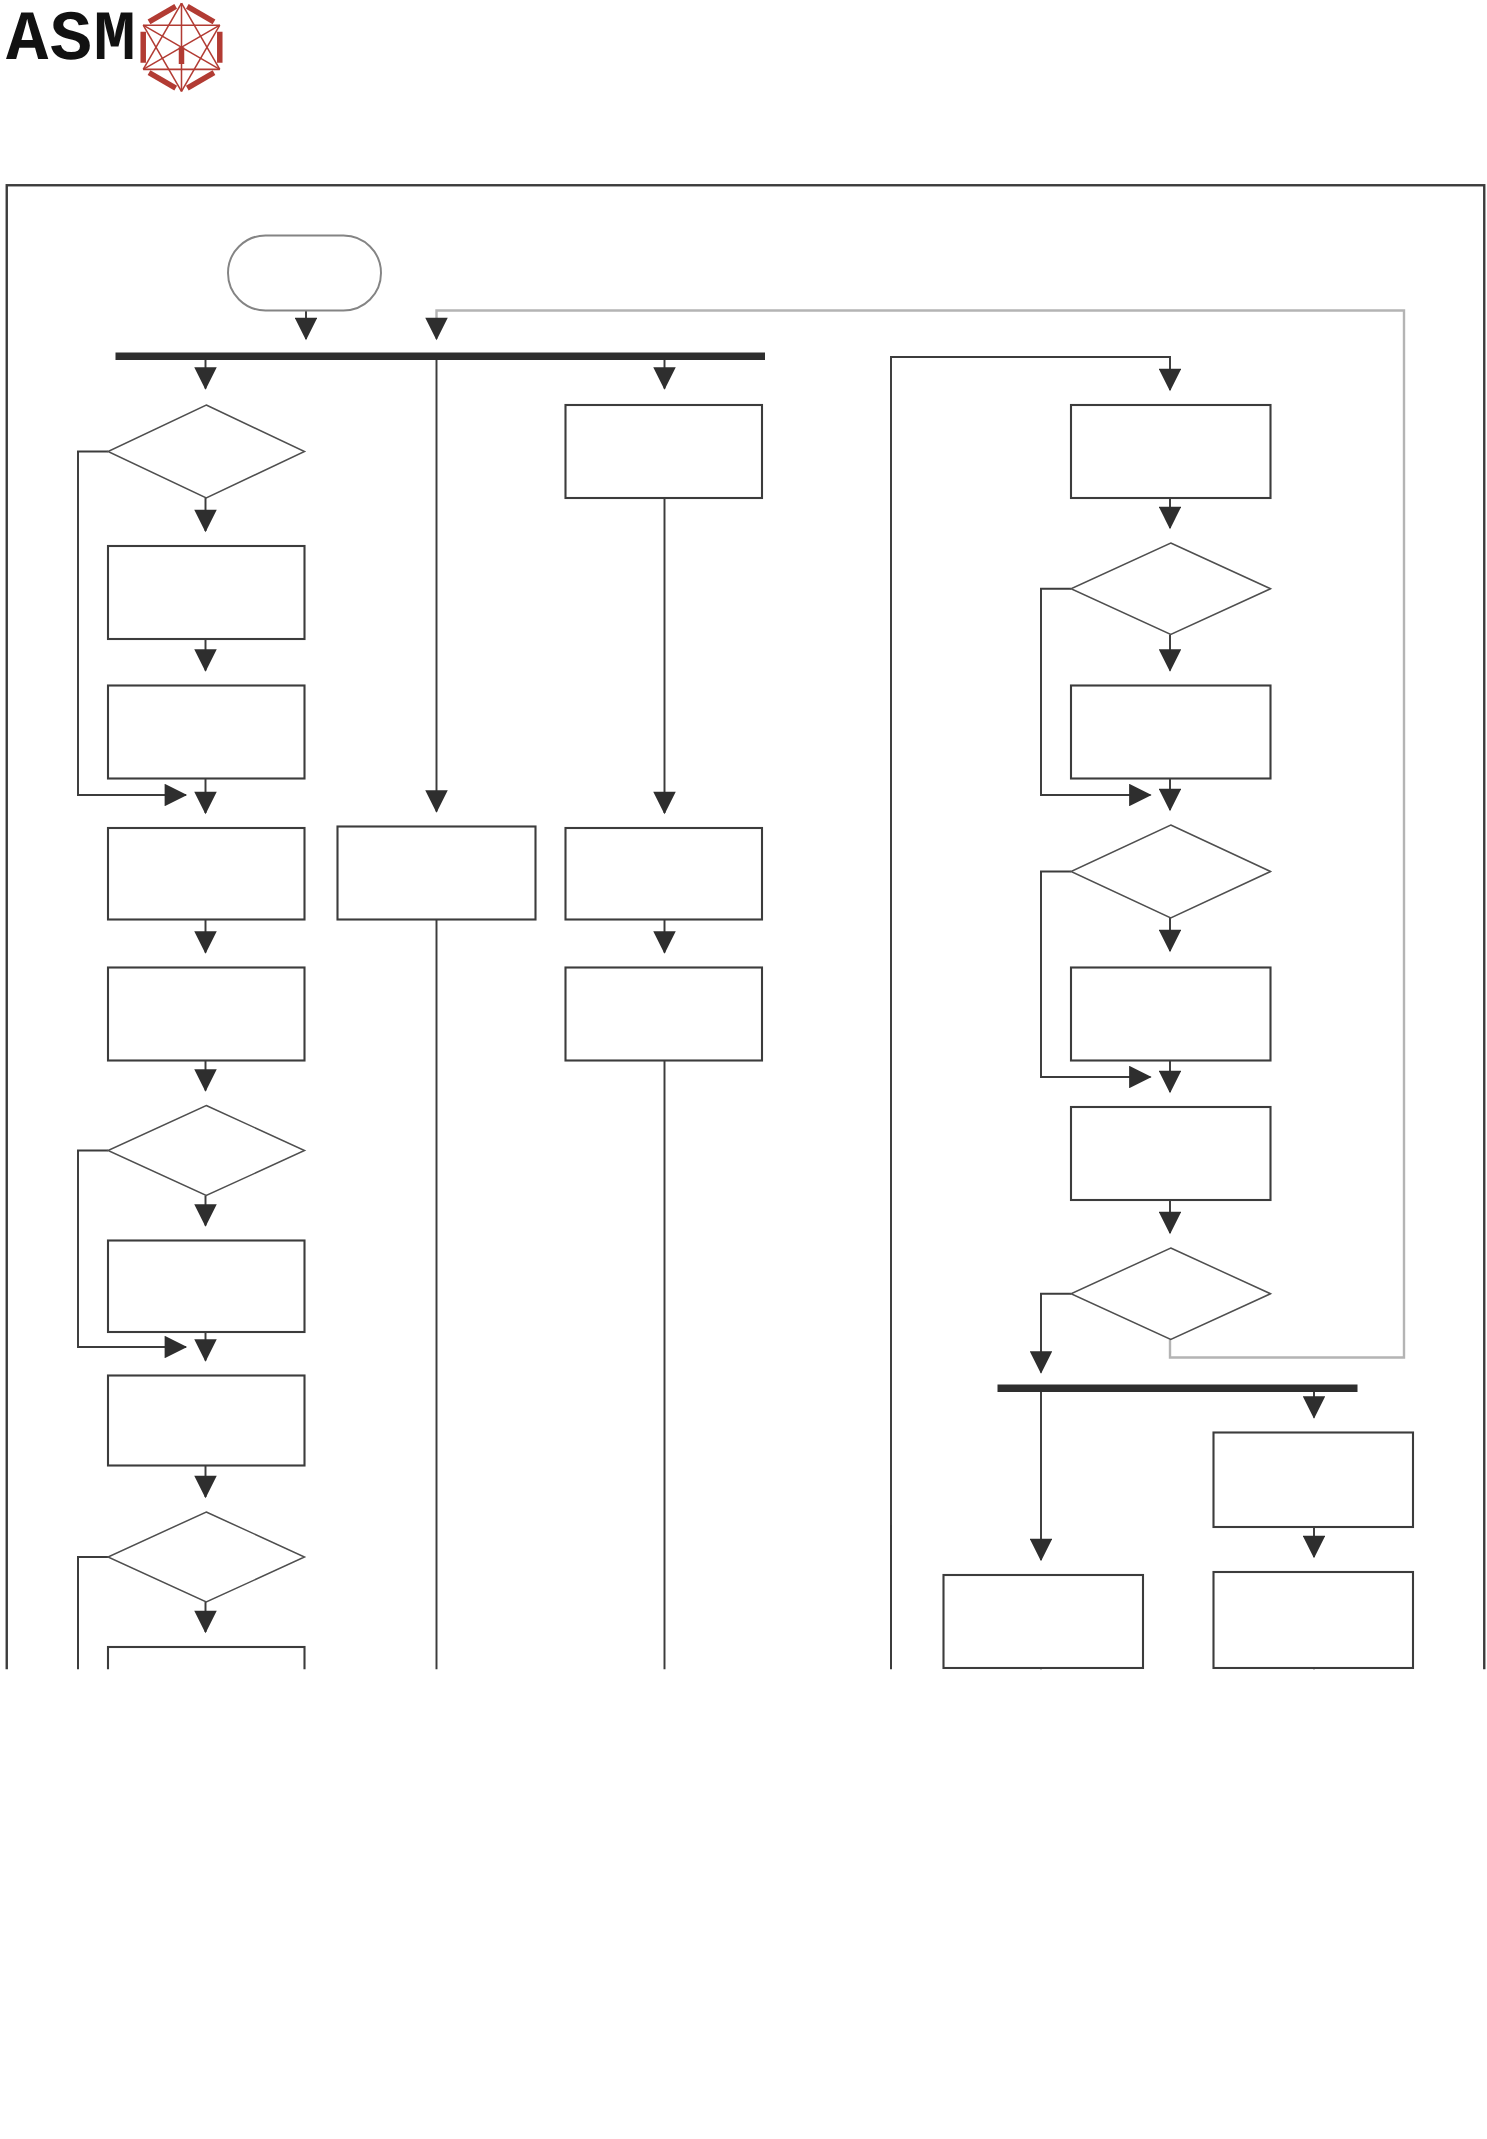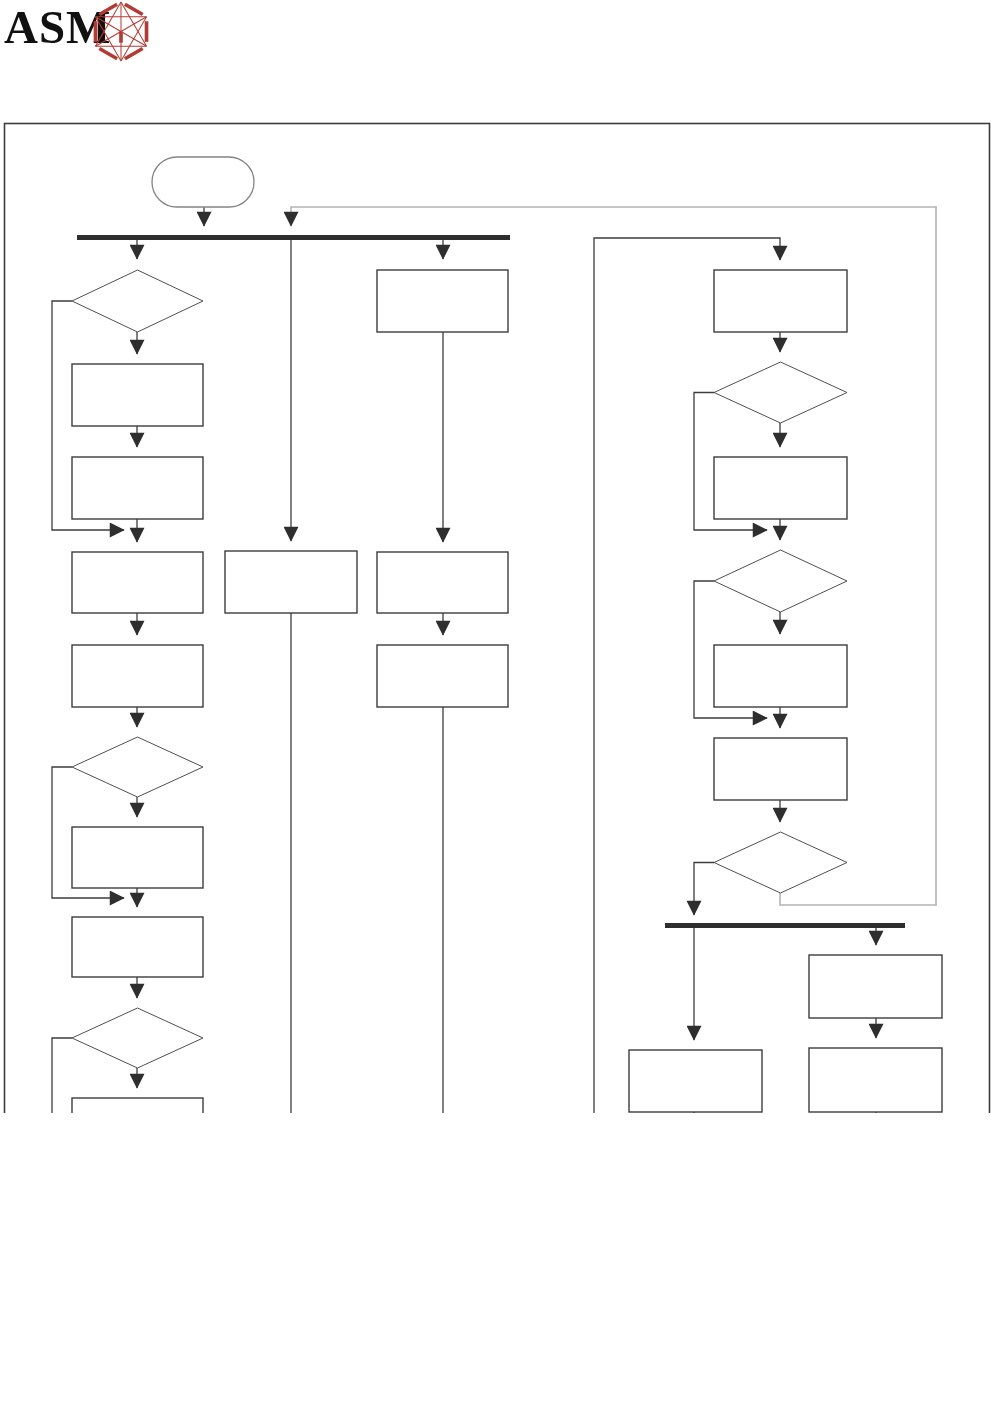--- a/index.html
+++ b/index.html
@@ -13,21 +13,21 @@
     --ink:#111111;
     --shape-fill:#ffffff;
     --page-bg:#ffffff;
   }
   html,body{margin:0;padding:0;background:var(--page-bg);}
   .page{
     position:relative;
     width:991px;height:1113px;
     background:var(--page-bg);
     overflow:hidden;
-    font-family:Liberation Serif, serif;
+    font-family:Liberation Mono, monospace;
   }
   .logo-text{
     position:absolute;left:4px;top:4px;
     font-size:47px;font-weight:bold;color:var(--ink);
     letter-spacing:1px;line-height:1;
   }
   .logo-icon{position:absolute;left:92px;top:1px;}
   .logo-icon .hex-edge{stroke:var(--brand-red);stroke-width:3.6;stroke-linecap:butt;}
   .logo-icon .hex-diag{stroke:var(--brand-red);stroke-width:1;}
   .chart-svg{position:absolute;left:0;top:0;}

